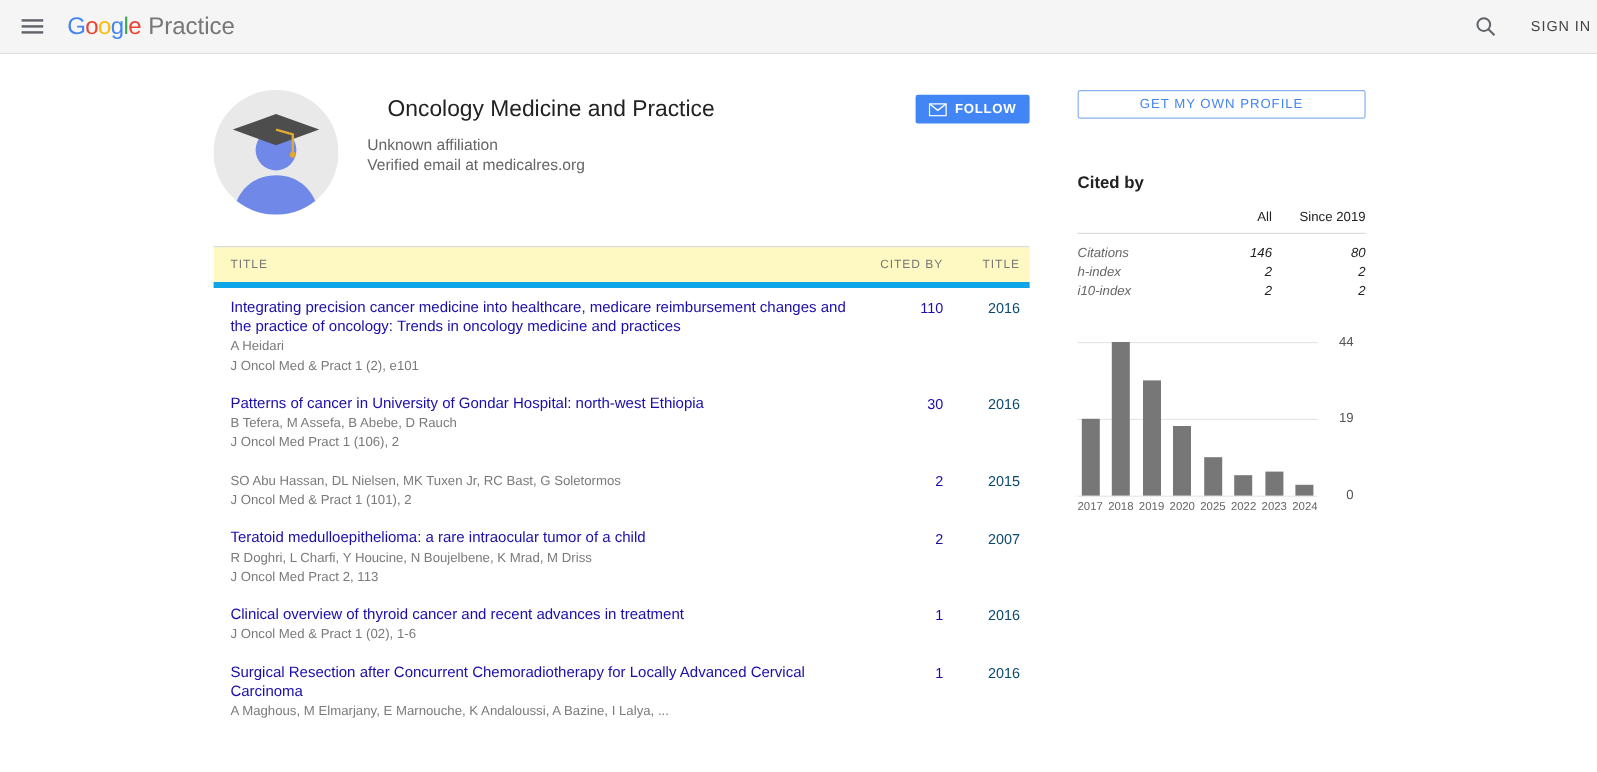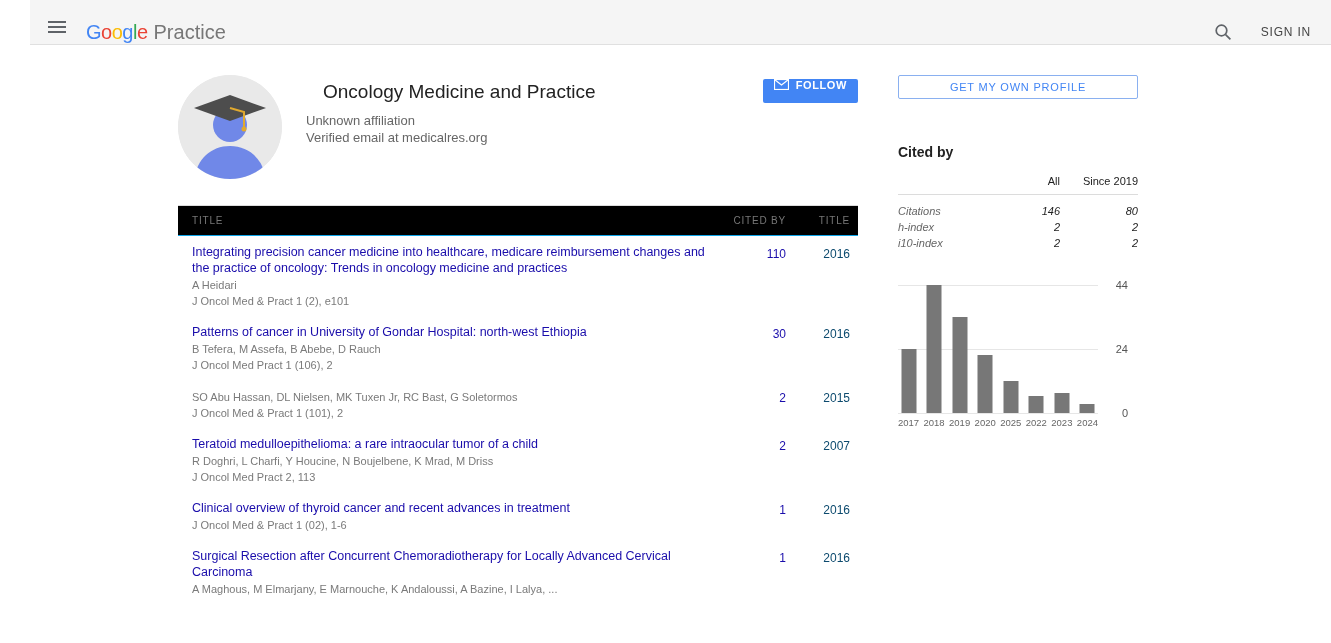--- a/index.html
+++ b/index.html
@@ -1,21 +1,21 @@
 <!DOCTYPE html>
 <html><head>
 <meta charset="utf-8">
 <style>
   * { box-sizing: border-box; margin: 0; padding: 0; }
   html, body { width: 1331px; height: 643px; overflow: hidden; background: #fff;
     font-family: "Liberation Sans", sans-serif; }
 
   
   .topbar { height: 45px; background: #f5f5f5; border-bottom: 1px solid #e0e0e0;
-    display: flex; align-items: flex-end; padding: 0 20px 0 10px; margin-left: 30px; }
+    display: flex; align-items: center; padding: 0 5px 0 10px; }
   .hamburger { width: 34px; height: 34px; display: flex; flex-direction: column;
     justify-content: center; align-items: center; gap: 3px; cursor: pointer; }
   .hamburger i { display: block; width: 18px; height: 2px; background: #5f6368; }
   .logo { margin-left: 12px; font-size: 20px; display: flex; align-items: baseline; cursor: pointer; }
   .logo .g-word { font-weight: 500; letter-spacing: -0.5px; }
   .logo .scholar { color: #777; margin-left: 6px; font-weight: 400; }
   .topbar-right { margin-left: auto; display: flex; align-items: center; gap: 26px; }
   .search-btn { width: 24px; height: 24px; display: flex; align-items: center; justify-content: center; cursor: pointer; }
   .signin { font-size: 12px; color: #444; letter-spacing: 0.8px; cursor: pointer; }
 
@@ -26,27 +26,27 @@
 
   
   .profile-header { display: flex; align-items: flex-start; }
   .avatar { width: 104px; height: 104px; border-radius: 50%; overflow: hidden;
     background: #e9e9e9; flex-shrink: 0; }
   .profile-info { margin-left: 24px; flex: 1; padding-top: 6px; }
   .profile-name { font-size: 19px; font-weight: 400; color: #222; margin-bottom: 9px; margin-left: 17px; }
   .profile-line { font-size: 13px; color: #666; line-height: 17px; }
   .follow-btn { margin-top: 4px; height: 24px; background: #4285f4; color: #fff; border: none;
     border-radius: 2px; font-size: 11px; font-weight: bold; letter-spacing: 0.6px;
-    display: inline-flex; align-items: flex-start; gap: 7px; padding: 0 11px; cursor: pointer;
+    display: inline-flex; align-items: center; gap: 7px; padding: 0 11px; cursor: pointer;
     font-family: "Liberation Sans", sans-serif; }
 
   
   .pub-table { margin-top: 26px; }
-  .pub-head { display: flex; border-top: 1px solid #dcdcdc; border-bottom: 1px solid #0ea5e9;
-    padding: 9px 0; font-size: 10px; color: #777; letter-spacing: 0.8px; background: #000000; align-items: flex-end; }
+  .pub-head { display: flex; border-top: 1px solid #dcdcdc; border-bottom: 5px solid #0ea5e9;
+    padding: 9px 0; font-size: 10px; color: #777; letter-spacing: 0.8px; background: #fef9c3; align-items: flex-end; }
   .col-main { flex: 1; padding-left: 14px; min-width: 0; }
   .col-cited { width: 70px; text-align: right; flex-shrink: 0; cursor: pointer; }
   .col-year { width: 72px; text-align: right; padding-right: 8px; flex-shrink: 0; cursor: pointer; }
   .pub-row { display: flex; align-items: flex-start; padding: 8px 0; }
   .pub-title { font-size: 12.5px; color: #1a0dab; line-height: 16px; text-decoration: none;
     cursor: pointer; display: block; }
   .pub-authors, .pub-venue { font-size: 11px; color: #7a7a7a; line-height: 14px; margin-top: 2px; }
   .pub-cited { font-size: 12px; color: #1a0dab; text-decoration: none; cursor: pointer; }
   .pub-year { font-size: 12px; color: #0c4a6e; margin-top: 16px; }
 
@@ -228,21 +228,21 @@
     <div class="st-since">2</div>
   </div>
 </div>
     </div>
 
     <div class="chart">
       <div class="gridline gl-top"></div>
       <div class="gridline gl-mid"></div>
       <div class="gridline gl-bot"></div>
       <div class="ylabel yl-top">44</div>
-      <div class="ylabel yl-mid">24</div>
+      <div class="ylabel yl-mid">19</div>
       <div class="ylabel yl-bot">0</div>
       <div class="bars">
           <div class="bar-col">
             <div class="bar" style="height: 50%; background: rgb(119, 119, 119);"></div>
             <div class="bar-year">2017</div>
           </div>
           <div class="bar-col">
             <div class="bar" style="height: 100%; background: rgb(119, 119, 119);"></div>
             <div class="bar-year">2018</div>
           </div>

